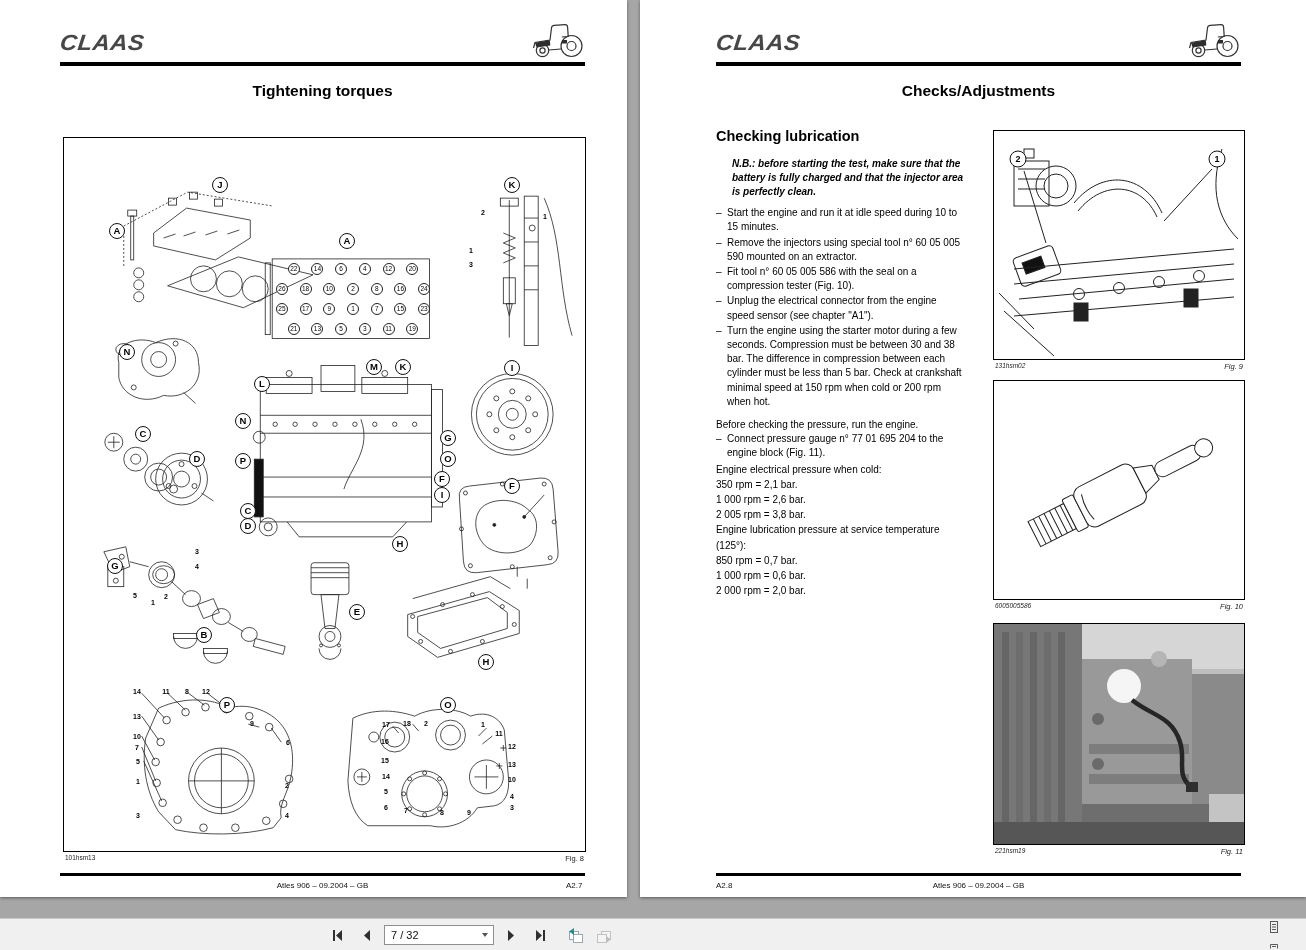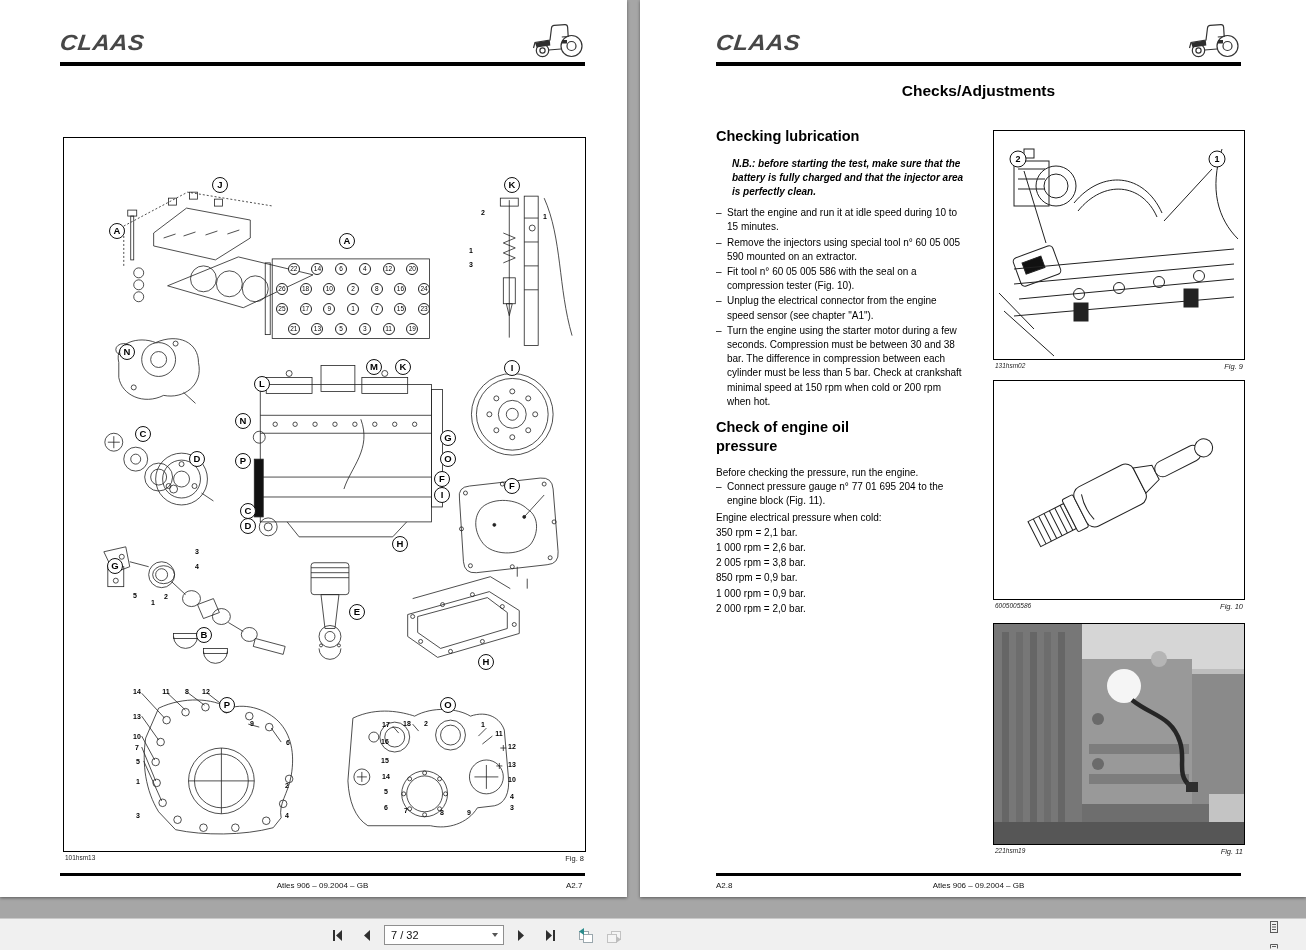--- a/index.html
+++ b/index.html
@@ -65,21 +65,21 @@
   .rcap{position:absolute;left:353px;width:252px;height:10px;font-style:italic;}
 
   
   #toolbar{
     position:absolute;left:0;top:918px;width:1306px;height:32px;background:#f0f0f0;
     border-top:1px solid #cscsc5;border-top:1px solid #c9c9c9;
   }
   .navgroup{position:absolute;left:326px;top:0;height:32px;display:flex;align-items:center;gap:5px;}
   .tb-btn{width:24px;height:24px;display:flex;align-items:center;justify-content:center;background:transparent;border:none;padding:0;}
   .combo{
-    width:120px;height:20px;background:#fff;border:1px solid #8f8f8f;box-sizing:border-box;
+    width:110px;height:20px;background:#fff;border:1px solid #8f8f8f;box-sizing:border-box;
     display:flex;align-items:center;font-size:11px;color:#111;padding-left:6px;
   }
   .combo .caret{margin-left:auto;margin-right:5px;width:0;height:0;border-left:3.5px solid transparent;border-right:3.5px solid transparent;border-top:4.5px solid #555;}
   .rightgroup{position:absolute;right:6px;top:0;height:32px;display:flex;align-items:center;gap:7px;flex-direction:column;}
   .view-btn{width:24px;height:24px;display:flex;align-items:center;justify-content:center;background:transparent;border:none;padding:0;border-radius:2px;}
   .view-btn.active{background:#cfe3f5;}
   .zoom-text{font-size:12.5px;color:#3a3a3a;margin-left:10px;}
 </style>
 </head>
 <body>
@@ -92,20 +92,21 @@
         <circle cx="40.5" cy="28" r="4.5"></circle>
       <circle cx="11.5" cy="32.5" r="6.2" fill="#fff"></circle>
         <circle cx="11.5" cy="32.5" r="2.6"></circle>
       <path d="M2.5,30 L4,24.5 L19,22 L20.5,10 Q20.8,7.6 23.2,7.4 L34,6.6 Q36.4,6.5 36.6,9 L37.2,18.5 L30.8,19"></path>
       <path d="M17.5,32 L30,31"></path>
     </g>
     <path d="M4,24.8 L18.8,22.3 L19.3,27.6 L5.6,29.6 Z" fill="#2e2e2e"></path>
     <rect x="31" y="22" width="5" height="3.5" fill="#2e2e2e"></rect>
   </svg>
   <div class="hdr-rule" style="left:60px"></div>
+  <div class="page-title" style="left:60px">Tightening torques</div>
 
   <div id="figbox8">
     <svg viewBox="0 0 523 715">
       <g fill="none" stroke="#222" stroke-width="0.8">
 
         <rect x="64" y="72" width="9" height="6"></rect>
           <rect x="67" y="78" width="3" height="44"></rect>
         <path stroke-dasharray="2,2" d="M60,88 L124,54 L210,68 M60,90 L60,130"></path>
 
         <path d="M90,95 L123,70 L187,82 L187,100 L152,122 L90,108 Z"></path>
@@ -445,35 +446,35 @@
           <span class="btxt">Unplug the electrical connector from the engine speed sensor (see chapter "A1").</span>
         </div>
         <div class="bullet-item">
           <span class="marker">–</span>
           <span class="btxt">Turn the engine using the starter motor during a few seconds. Compression must be between 30 and 38 bar. The difference in compression between each cylinder must be less than 5 bar. Check at crankshaft minimal speed at 150 rpm when cold or 200 rpm when hot.</span>
         </div>
       </div>
   </div>
 
   <div class="col-text" style="top:418px">
-    <div class="h2" style="max-width:170px">Check of engine oil pressure</div>
     <div class="intro-line">Before checking the pressure, run the engine.</div>
     <div>
         <div class="bullet-item">
           <span class="marker">–</span>
           <span class="btxt">Connect pressure gauge n° 77 01 695 204 to the engine block (Fig. 11).</span>
         </div>
       </div>
     <div>
         <div class="plain-line">Engine electrical pressure when cold:</div>
         <div class="plain-line">350 rpm = 2,1 bar.</div>
         <div class="plain-line">1 000 rpm = 2,6 bar.</div>
         <div class="plain-line">2 005 rpm = 3,8 bar.</div>
-        <div class="plain-line">850 rpm = 0,9 bar.</div>
-        <div class="plain-line">1 000 rpm = 0,9 bar.</div>
+        <div class="plain-line">Engine lubrication pressure at service temperature (125°):</div>
+        <div class="plain-line">850 rpm = 0,7 bar.</div>
+        <div class="plain-line">1 000 rpm = 0,6 bar.</div>
         <div class="plain-line">2 000 rpm = 2,0 bar.</div>
       </div>
   </div>
 
   <div class="rfig" style="top:130px;height:230px">
     <svg viewBox="0 0 250 228">
       <g fill="none" stroke="#222" stroke-width="1">
         <rect x="20" y="30" width="35" height="45"></rect>
         <path d="M24,38 h27 M24,48 h27 M24,58 h27"></path>
         <rect x="30" y="18" width="10" height="9"></rect>

